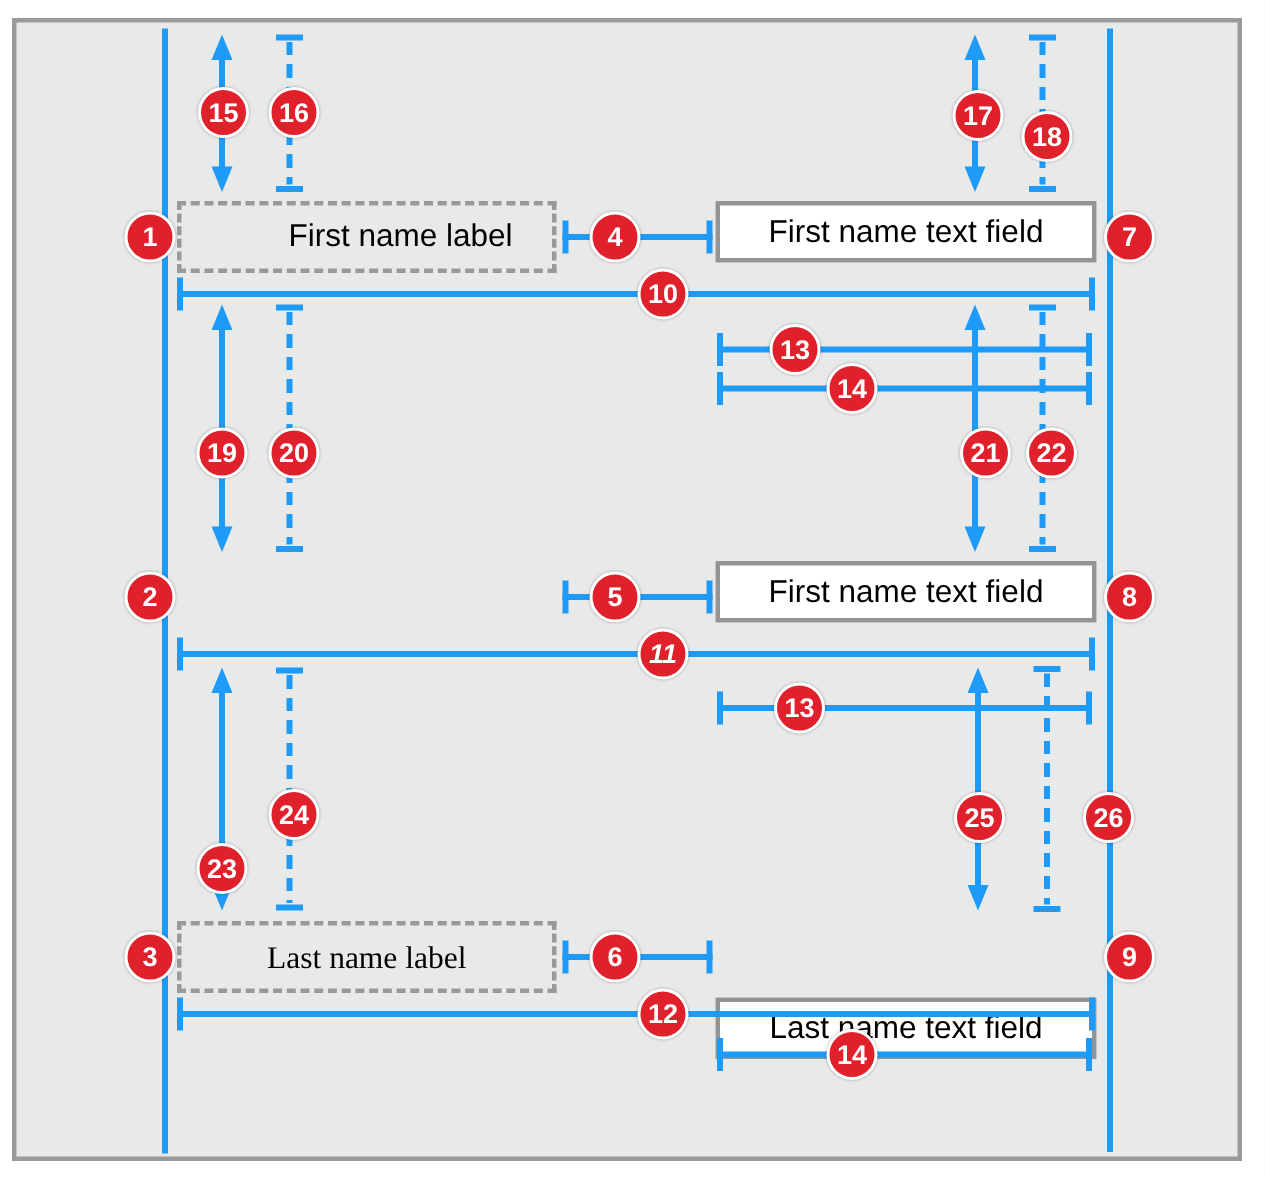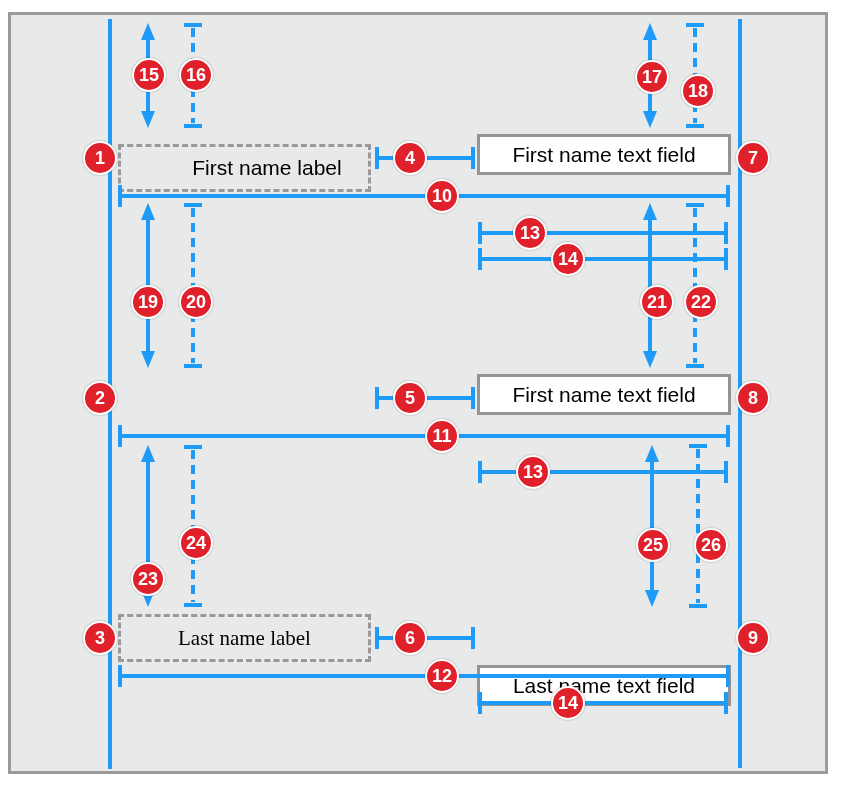--- a/index.html
+++ b/index.html
@@ -101,21 +101,21 @@
 </head>
 <body>
 
 <div class="stage">
 
   <div class="frame"></div>
 
   <div class="vline" style="left:108px; top:19px; height:750px;"></div>
   <div class="vline" style="left:738px; top:19px; height:749px;"></div>
 
-  <div class="dashed-box" style="top:144px;padding-left:45px;">
+  <div class="dashed-box" style="top:134px;padding-left:45px;">
     <span>First name label</span>
   </div>
   <div class="field-box" style="top:134px;">
     <span>First name text field</span>
   </div>
 
   <div class="field-box" style="top:374px;">
     <span>First name text field</span>
   </div>
 
@@ -234,32 +234,32 @@
   <div class="badge" style="left:83px;  top:141px;">1</div>
   <div class="badge" style="left:83px;  top:381px;">2</div>
   <div class="badge" style="left:83px;  top:621px;">3</div>
   <div class="badge" style="left:393px; top:141px;">4</div>
   <div class="badge" style="left:393px; top:381px;">5</div>
   <div class="badge" style="left:393px; top:621px;">6</div>
   <div class="badge" style="left:736px; top:141px;">7</div>
   <div class="badge" style="left:736px; top:381px;">8</div>
   <div class="badge" style="left:736px; top:621px;">9</div>
   <div class="badge" style="left:425px; top:179px;">10</div>
-  <div class="badge" style="left:425px; top:419px;">11</div>
+  <div class="badge" style="left:425px; top:419px;font-style:italic;">11</div>
   <div class="badge" style="left:425px; top:659px;">12</div>
   <div class="badge" style="left:513px; top:216px;">13</div>
   <div class="badge" style="left:551px; top:242px;">14</div>
   <div class="badge" style="left:516px; top:455px;">13</div>
   <div class="badge" style="left:551px; top:686px;">14</div>
   <div class="badge" style="left:132px; top:58px;">15</div>
   <div class="badge" style="left:179px; top:58px;">16</div>
   <div class="badge" style="left:635px; top:60px;">17</div>
   <div class="badge" style="left:681px; top:58px;margin-top:16px;">18</div>
   <div class="badge" style="left:131px; top:285px;">19</div>
   <div class="badge" style="left:179px; top:285px;">20</div>
   <div class="badge" style="left:640px; top:285px;">21</div>
   <div class="badge" style="left:684px; top:285px;">22</div>
   <div class="badge" style="left:131px; top:526px;margin-top:36px;">23</div>
   <div class="badge" style="left:179px; top:526px;">24</div>
   <div class="badge" style="left:636px; top:528px;">25</div>
-  <div class="badge" style="left:694px; top:528px;">26</div>
+  <div class="badge" style="left:722px; top:528px;">26</div>
 
 </div>
 
 </body></html>

